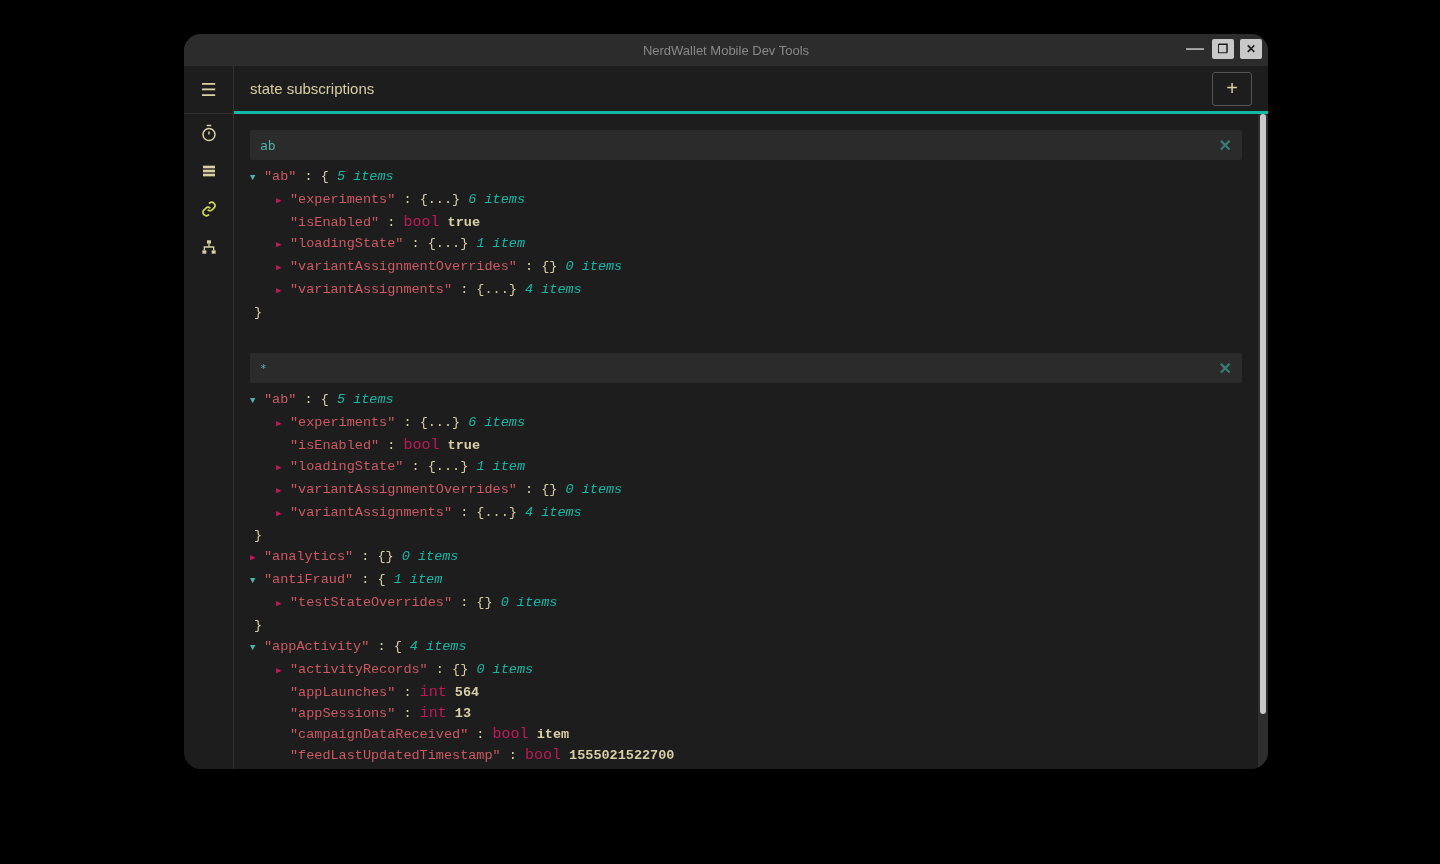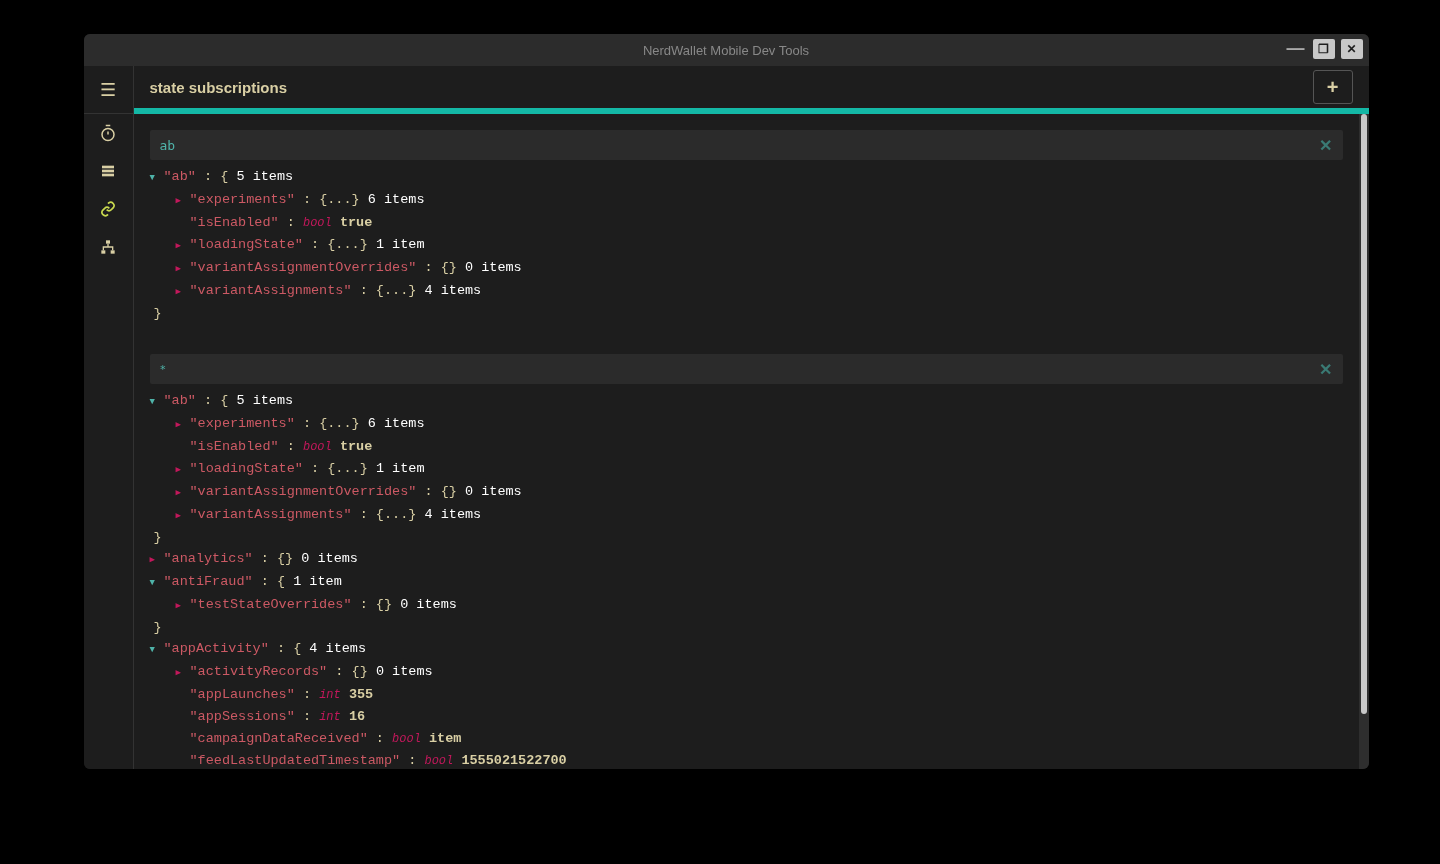--- a/index.html
+++ b/index.html
@@ -5,24 +5,24 @@
   * { box-sizing: border-box; margin: 0; padding: 0; }
   body {
     background: #000;
     font-family: -apple-system, BlinkMacSystemFont, "Segoe UI", sans-serif;
     display: flex;
     align-items: flex-start;
     justify-content: center;
     padding-top: 34px;
   }
   .window {
-    width: 1285px;
+    width: 1084px;
     height: 735px;
     background: #1d1d1d;
-    border-radius: 6px;
+    border-radius: 17px;
     box-shadow: 0 10px 40px rgba(0,0,0,0.6);
     display: flex;
     flex-direction: column;
     overflow: hidden;
     margin-left: 12px;
   }
   .titlebar {
     height: 32px;
     background: #2c2c2c;
     display: flex;
@@ -87,23 +87,22 @@
     flex: 1;
     display: flex;
     flex-direction: column;
     overflow: hidden;
   }
   .header {
     height: 48px;
     display: flex;
     align-items: center;
     padding: 0 16px;
-    border-bottom: 6px solid #14b8a6;
+    border-bottom: 3px solid #14b8a6;
     justify-content: space-between;
-    font-weight: bold;
   }
   .header-title {
     color: #d9cfa4;
     font-size: 15px;
   }
   .add-btn {
     width: 40px;
     height: 34px;
     border: 1px solid #555;
     border-radius: 3px;
@@ -176,22 +175,22 @@
   .caret {
     display: inline-block;
     width: 14px;
     color: #d9cfa4;
   }
   .caret.down::before { content: "▼"; font-size: 9px; color:#4fb3a9; }
   .caret.right::before { content: "▶"; font-size: 9px; color:#c2185b; }
   .caret.none::before { content: ""; }
   .key { color: #cc5964; }
   .punct { color: #d9cfa4; }
-  .count { color: #ffffff; }
-  .type { color: #c2185b; font-size: 12px; font-style: italic; }
+  .count { color: #14b8a6; font-style: italic; }
+  .type { color: #c2185b; font-size: 15px; }
   .val { color: #d9cfa4; font-weight: bold; }
   .close-brace { color: #d9cfa4; padding-left: 4px; }
 </style>
 </head>
 <body>
 
 <div class="window">
 
   <div class="titlebar">
     <span>NerdWallet Mobile Dev Tools</span>
@@ -280,22 +279,22 @@
                 <div class="row ind1"><span class="caret right"></span><span class="key">"loadingState"</span> <span class="punct">:</span> <span class="punct">{...}</span> <span class="count">1 item</span></div>
                 <div class="row ind1"><span class="caret right"></span><span class="key">"variantAssignmentOverrides"</span> <span class="punct">:</span> <span class="punct">{}</span> <span class="count">0 items</span></div>
                 <div class="row ind1"><span class="caret right"></span><span class="key">"variantAssignments"</span> <span class="punct">:</span> <span class="punct">{...}</span> <span class="count">4 items</span></div>
                 <div class="row ind0 close-brace">}</div>
                 <div class="row ind0"><span class="caret right"></span><span class="key">"analytics"</span> <span class="punct">:</span> <span class="punct">{}</span> <span class="count">0 items</span></div>
                 <div class="row ind0"><span class="caret down"></span><span class="key">"antiFraud"</span> <span class="punct">: {</span> <span class="count">1 item</span></div>
                 <div class="row ind1"><span class="caret right"></span><span class="key">"testStateOverrides"</span> <span class="punct">:</span> <span class="punct">{}</span> <span class="count">0 items</span></div>
                 <div class="row ind0 close-brace">}</div>
                 <div class="row ind0"><span class="caret down"></span><span class="key">"appActivity"</span> <span class="punct">: {</span> <span class="count">4 items</span></div>
                 <div class="row ind1"><span class="caret right"></span><span class="key">"activityRecords"</span> <span class="punct">:</span> <span class="punct">{}</span> <span class="count">0 items</span></div>
-                <div class="row ind1"><span class="caret none"></span><span class="key">"appLaunches"</span> <span class="punct">:</span> <span class="type">int</span> <span class="val">355</span></div>
-                <div class="row ind1"><span class="caret none"></span><span class="key">"appSessions"</span> <span class="punct">:</span> <span class="type">int</span> <span class="val">16</span></div>
+                <div class="row ind1"><span class="caret none"></span><span class="key">"appLaunches"</span> <span class="punct">:</span> <span class="type">int</span> <span class="val">564</span></div>
+                <div class="row ind1"><span class="caret none"></span><span class="key">"appSessions"</span> <span class="punct">:</span> <span class="type">int</span> <span class="val">13</span></div>
                 <div class="row ind1"><span class="caret none"></span><span class="key">"campaignDataReceived"</span> <span class="punct">:</span> <span class="type">bool</span> <span class="val">item</span></div>
                 <div class="row ind1"><span class="caret none"></span><span class="key">"feedLastUpdatedTimestamp"</span> <span class="punct">:</span> <span class="type">bool</span> <span class="val">1555021522700</span></div>
               </div>
           </div>
 
         </div>
         <div class="scrollbar-track">
           <div class="scrollbar-thumb"></div>
         </div>
       </div>

